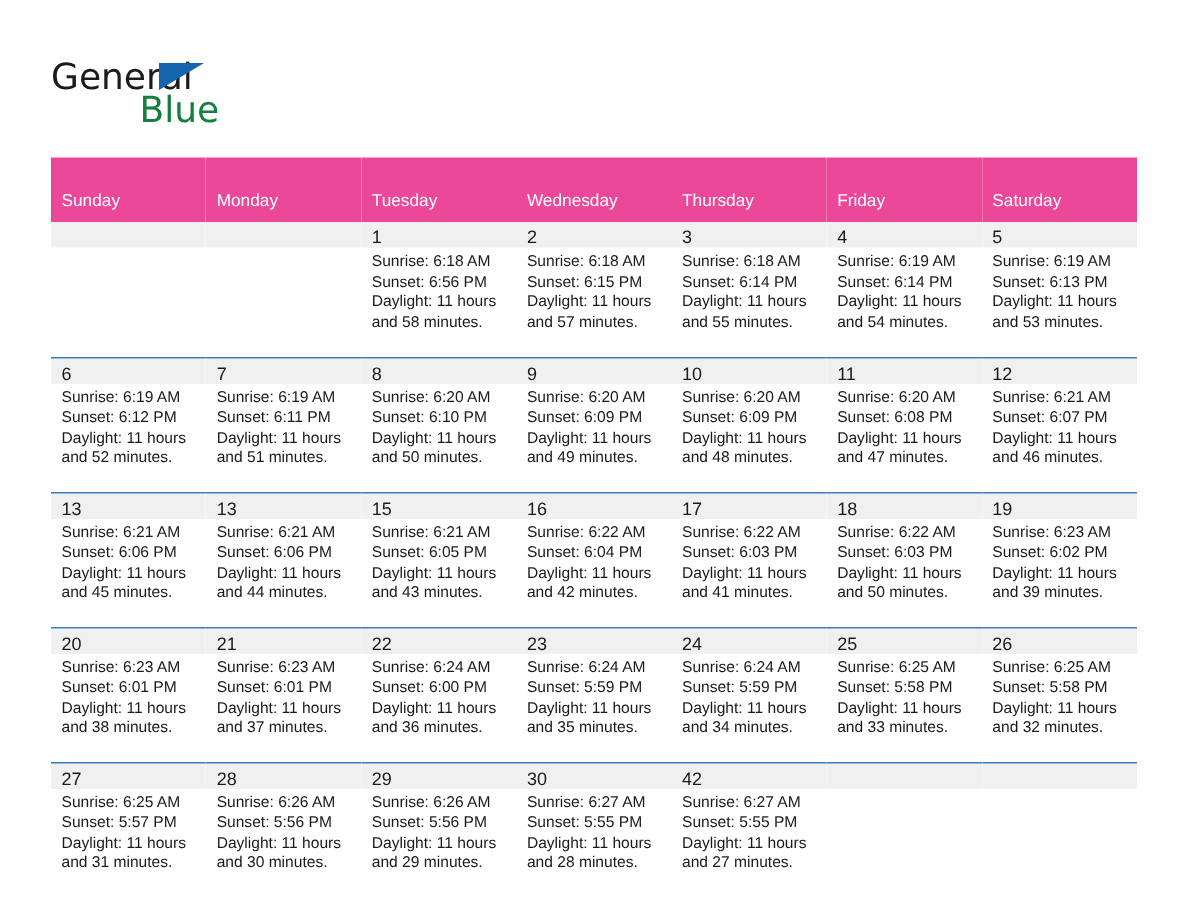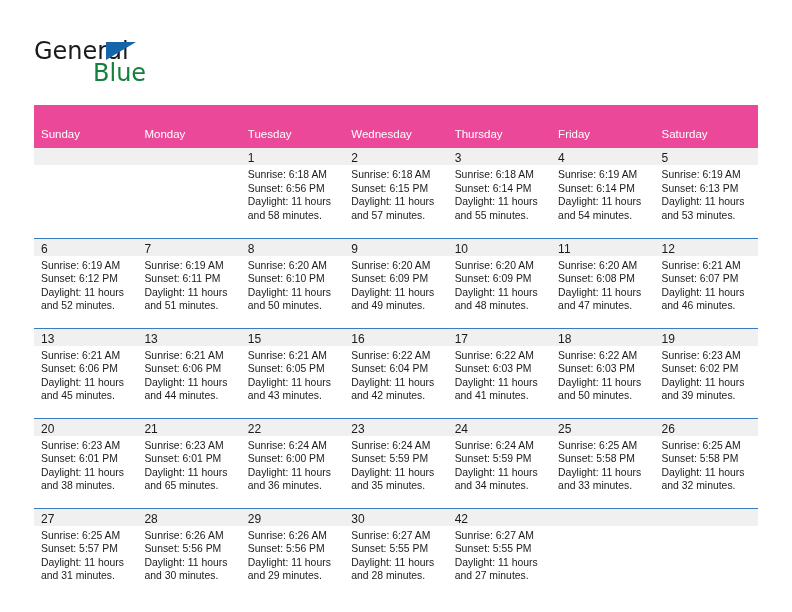--- a/index.html
+++ b/index.html
@@ -383,21 +383,21 @@
               <div>Daylight: 11 hours</div>
               <div>and 38 minutes.</div>
             </div>
           </td>
           <td>
             <div class="daynum">21</div>
             <div class="info">
               <div>Sunrise: 6:23 AM</div>
               <div>Sunset: 6:01 PM</div>
               <div>Daylight: 11 hours</div>
-              <div>and 65 minutes.</div>
+              <div>and 37 minutes.</div>
             </div>
           </td>
           <td>
             <div class="daynum">22</div>
             <div class="info">
               <div>Sunrise: 6:24 AM</div>
               <div>Sunset: 6:00 PM</div>
               <div>Daylight: 11 hours</div>
               <div>and 36 minutes.</div>
             </div>

